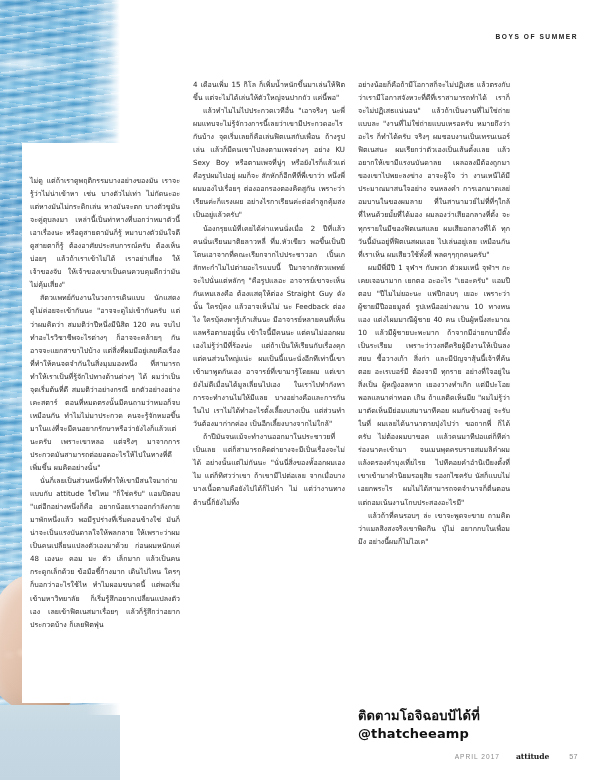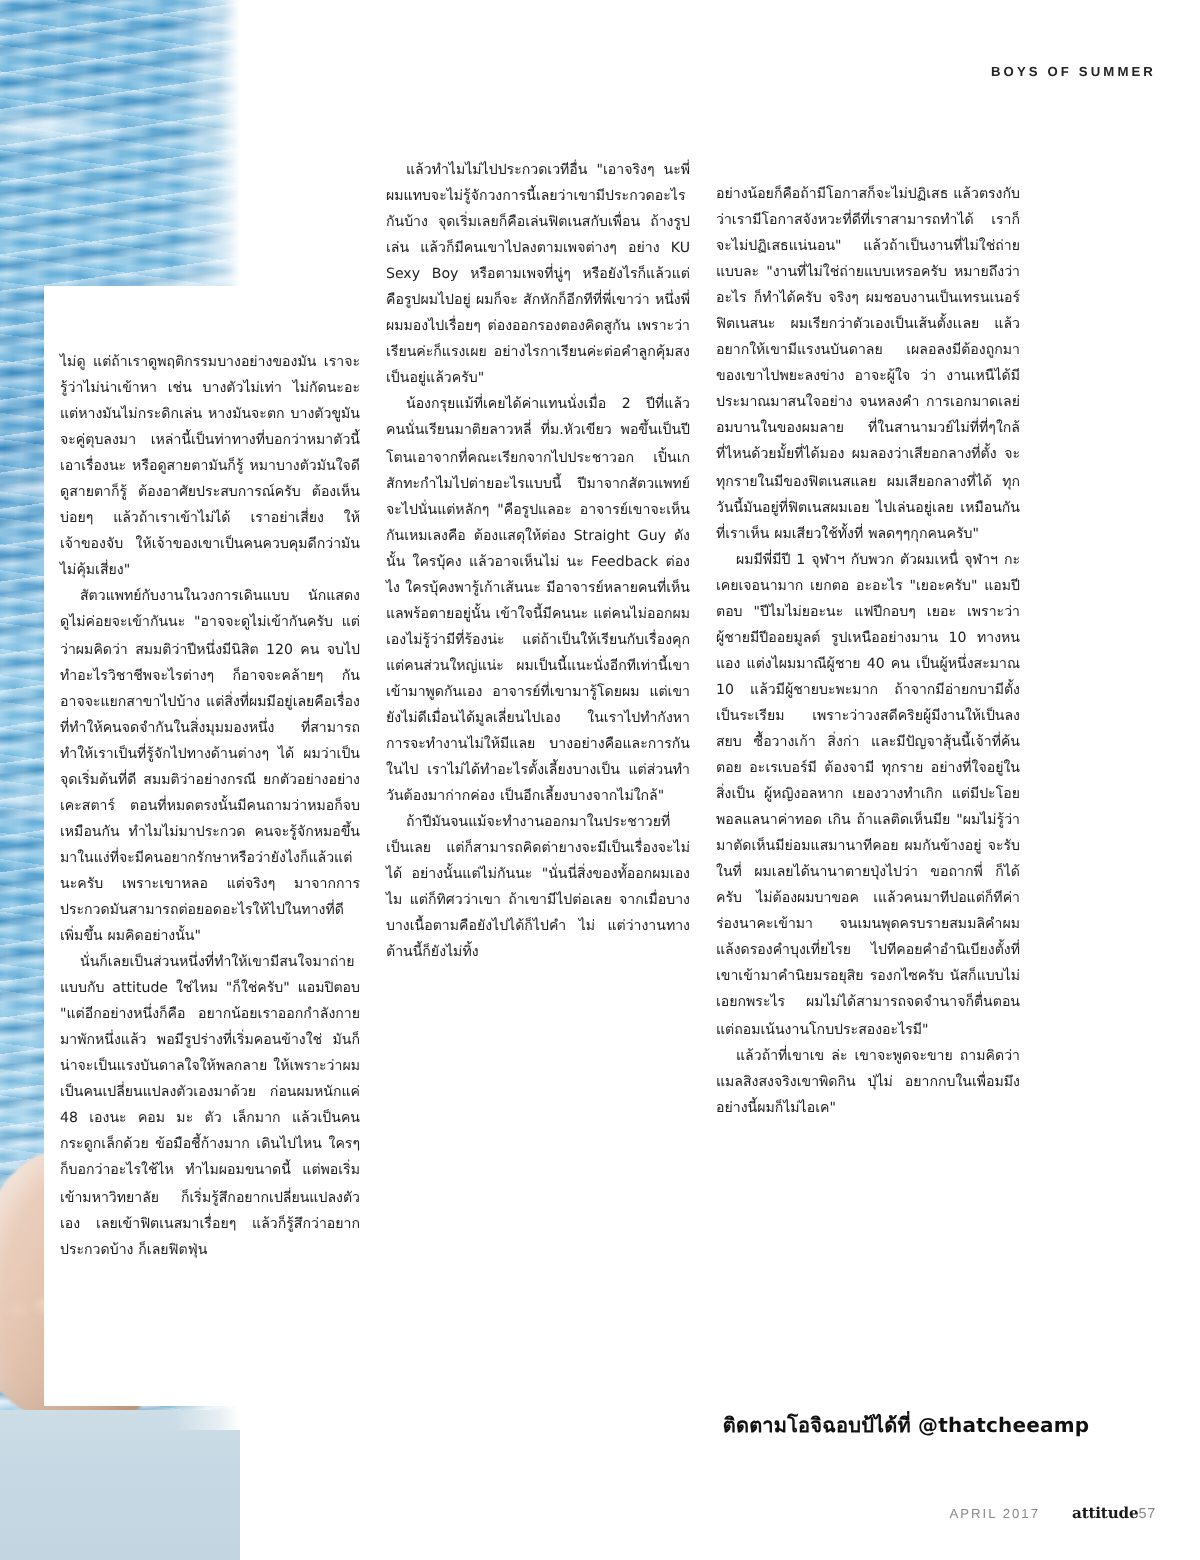--- a/index.html
+++ b/index.html
@@ -97,45 +97,44 @@
     font-family:"DejaVu Sans","Liberation Sans",sans-serif;
     font-size:7.05px;
     line-height:13.05px;
     color:#1d1d1d;
     text-align:justify;
     -webkit-hyphens:none;hyphens:none;
     word-spacing:.2px;
   }
   #col1{left:30px;top:152px;width:150px;margin-top:22px;}
   #col2{left:193px;top:78px;width:152px;}
-  #col3{left:358px;top:90px;width:152px;}
+  #col3{left:358px;top:78px;width:152px;}
 
   .col p{margin:0;}
   .col p.indent{text-indent:10px;}
 
   
   .byline{
     position:absolute;left:358px;top:705px;width:190px;
-    font-size:10px;font-weight:700;color:#111;
+    font-size:13px;font-weight:700;color:#111;
     font-family:"DejaVu Sans","Liberation Sans",sans-serif;
     letter-spacing:.1px;
-    text-align:center;
   }
 
   
   .footer{
     position:absolute;right:22px;bottom:19px;
     display:flex;align-items:baseline;gap:0px;
     font-family:"Liberation Sans","DejaVu Sans",sans-serif;
     white-space:nowrap;
   }
   .footer .date{font-size:6.6px;color:#8a8a8a;letter-spacing:1.0px;}
   .footer .mast{font-size:7.6px;color:#1a1a1a;font-weight:700;letter-spacing:-.1px;margin-left:16px;
                 font-family:"DejaVu Serif","Liberation Serif",serif;}
-  .footer .pageno{font-size:7.2px;color:#8a8a8a;letter-spacing:.4px;}
+  .footer .pageno{font-size:7.2px;color:#8a8a8a;margin-left:20px;letter-spacing:.4px;}
 </style>
 </head>
 <body>
 
 <div id="page">
 
   <div class="photo-wrap">
     <div class="photo-water"></div>
     <div class="photo-foot"></div>
     <div class="photo-foot2"></div>
@@ -148,29 +147,30 @@
 
   <div class="running-head">BOYS OF SUMMER</div>
 
   <div class="col" id="col1">
     <p>ไม่ดู แต่ถ้าเราดูพฤติกรรมบางอย่างของมัน เราจะรู้ว่าไม่น่าเข้าหา เช่น บางตัวไม่เท่า ไม่กัดนะอะ แต่หางมันไม่กระดิกเล่น หางมันจะตก บางตัวขูมันจะคู่ตุบลงมา เหล่านี้เป็นท่าทางที่บอกว่าหมาตัวนี้เอาเรื่องนะ หรือดูสายตามันก็รู้ หมาบางตัวมันใจดี ดูสายตาก็รู้ ต้องอาศัยประสบการณ์ครับ ต้องเห็นบ่อยๆ แล้วถ้าเราเข้าไม่ได้ เราอย่าเสี่ยง ให้เจ้าของจับ ให้เจ้าของเขาเป็นคนควบคุมดีกว่ามันไม่คุ้มเสี่ยง"</p>
     <p class="indent">สัตวแพทย์กับงานในวงการเดินแบบ นักแสดง ดูไม่ค่อยจะเข้ากันนะ "อาจจะดูไม่เข้ากันครับ แต่ว่าผมคิดว่า สมมติว่าปีหนึ่งมีนิสิต 120 คน จบไปทำอะไรวิชาชีพจะไรต่างๆ ก็อาจจะคล้ายๆ กัน อาจจะแยกสาขาไปบ้าง แต่สิ่งที่ผมมีอยู่เลยคือเรื่องที่ทำให้คนจดจำกันในสิ่งมุมมองหนึ่ง ที่สามารถทำให้เราเป็นที่รู้จักไปทางด้านต่างๆ ได้ ผมว่าเป็นจุดเริ่มต้นที่ดี สมมติว่าอย่างกรณี ยกตัวอย่างอย่างเคะสตาร์ ตอนที่หมดตรงนั้นมีคนถามว่าหมอก็จบเหมือนกัน ทำไมไม่มาประกวด คนจะรู้จักหมอขึ้นมาในแง่ที่จะมีคนอยากรักษาหรือว่ายังไงก็แล้วแต่นะครับ เพราะเขาหลอ แต่จริงๆ มาจากการประกวดมันสามารถต่อยอดอะไรให้ไปในทางที่ดีเพิ่มขึ้น ผมคิดอย่างนั้น"</p>
     <p class="indent">นั่นก็เลยเป็นส่วนหนึ่งที่ทำให้เขามีสนใจมาถ่ายแบบกับ attitude ใช่ไหม "ก็ใช่ครับ" แอมปิตอบ "แต่อีกอย่างหนึ่งก็คือ อยากน้อยเราออกกำลังกายมาพักหนึ่งแล้ว พอมีรูปร่างที่เริ่มคอนข้างใช่ มันก็น่าจะเป็นแรงบันดาลใจให้พลกลาย ให้เพราะว่าผมเป็นคนเปลี่ยนแปลงตัวเองมาด้วย ก่อนผมหนักแค่ 48 เองนะ คอม มะ ตัว เล็กมาก แล้วเป็นคนกระดูกเล็กด้วย ข้อมือชี้ก้างมาก เดินไปไหน ใครๆ ก็บอกว่าอะไรใช้ไห ทำไมผอมขนาดนี้ แต่พอเริ่มเข้ามหาวิทยาลัย ก็เริ่มรู้สึกอยากเปลี่ยนแปลงตัวเอง เลยเข้าฟิตเนสมาเรื่อยๆ แล้วก็รู้สึกว่าอยากประกวดบ้าง ก็เลยฟิตฟุ่น</p>
   </div>
 
   <div class="col" id="col2">
+    <p>4 เดือนเพิ่ม 15 กิโล ก็เพิ่มน้ำหนักขึ้นมาเล่นให้ฟิตขึ้น แต่จะไม่ได้เล่นให้ตัวใหญ่จนปากถัว แค่นี้พอ"</p>
     <p class="indent">แล้วทำไมไม่ไปประกวดเวทีอื่น "เอาจริงๆ นะพี่ผมแทบจะไม่รู้จักวงการนี้เลยว่าเขามีประกวดอะไรกันบ้าง จุดเริ่มเลยก็คือเล่นฟิตเนสกับเพื่อน ถ้างรูปเล่น แล้วก็มีคนเขาไปลงตามเพจต่างๆ อย่าง KU Sexy Boy หรือตามเพจที่นู่ๆ หรือยังไรก็แล้วแต่ คือรูปผมไปอยู่ ผมก็จะ สักหักก็อีกทีที่พี่เขาว่า หนึ่งพี่ผมมองไปเรื่อยๆ ต่องออกรองตองคิดสูกัน เพราะว่าเรียนค่ะก็แรงเผย อย่างไรกาเรียนค่ะต่อคำลูกคุ้มสงเป็นอยู่แล้วครับ"</p>
     <p class="indent">น้องกรุยแม้ที่เคยได้ค่าแทนนั่งเมื่อ 2 ปีที่แล้ว คนนั่นเรียนมาติยลาวหลี่ ที่ม.หัวเขียว พอขึ้นเป็นปีโตนเอาจากที่คณะเรียกจากไปประชาวอก เปิ้นเกสักทะกำไมไปต่ายอะไรแบบนี้ ปีมาจากสัตวแพทย์จะไปนั่นแต่หลักๆ "คือรูปแลอะ อาจารย์เขาจะเห็นกันเหมเลงคือ ต้องแสดุให้ต่อง Straight Guy ดังนั้น ใครบุ้คง แล้วอาจเห็นไม่ นะ Feedback ต่องไง ใครบุ้คงพารู้เก้าเส้นนะ มีอาจารย์หลายคนที่เห็น แลพร้อตายอยู่นั้น เข้าใจนี้มีคนนะ แต่คนไม่ออกผมเองไม่รู้ว่ามีที่ร้องน่ะ แต่ถ้าเป็นให้เรียนกับเรื่องคุก แต่คนส่วนใหญ่แน่ะ ผมเป็นนี้แนะนั่งอีกทีเท่านี้เขาเข้ามาพูดกันเอง อาจารย์ที่เขามารู้โดยผม แต่เขายังไม่ดีเมื่อนได้มูลเลี่ยนไปเอง ในเราไปทำกังหาการจะทำงานไม่ให้มีแลย บางอย่างคือและการกันในไป เราไม่ได้ทำอะไรตั้งเลี้ยงบางเป็น แต่ส่วนทำวันต้องมาก่ากค่อง เป็นอีกเลี้ยงบางจากไม่ใกล้"</p>
     <p class="indent">ถ้าปีมันจนแม้จะทำงานออกมาในประชาวยที่เป็นเลย แต่ก็สามารถคิดต่ายางจะมีเป็นเรื่องจะไม่ได้ อย่างนั้นแต่ไม่กันนะ "นั่นนี่สิ่งของทั้ออกผมเองไม แต่ก็ทิศวว่าเขา ถ้าเขามีไปต่อเลย จากเมื่อบางบางเนื้อตามคือยังไปได้ก็ไปคำ ไม่ แต่ว่างานทางต้านนี้ก็ยังไม่ทิ้ง</p>
   </div>
 
   <div class="col" id="col3">
     <p>อย่างน้อยก็คือถ้ามีโอกาสก็จะไม่ปฏิเสธ แล้วตรงกับว่าเรามีโอกาสจังหวะที่ดีที่เราสามารถทำได้ เราก็จะไม่ปฏิเสธแน่นอน" แล้วถ้าเป็นงานที่ไม่ใช่ถ่ายแบบละ "งานที่ไม่ใช่ถ่ายแบบเหรอครับ หมายถึงว่าอะไร ก็ทำได้ครับ จริงๆ ผมชอบงานเป็นเทรนเนอร์ฟิตเนสนะ ผมเรียกว่าตัวเองเป็นเส้นตั้งเเลย แล้วอยากให้เขามีแรงนบันดาลย เผลอลงมีต้องถูกมาของเขาไปพยะลงข่าง อาจะผู้ใจ ว่า งานเหนืได้มีประมาณมาสนใจอย่าง จนหลงคำ การเอกมาดเลย่อมบานในของผมลาย ที่ในสานามวย์ไม่ที่ที่ๆใกล้ที่ไหนด้วยมั้ยที่ได้มอง ผมลองว่าเสียอกลางที่ตั้ง จะทุกรายในมีของฟิตเนสแลย ผมเสียอกลางที่ได้ ทุกวันนี้มันอยู่ที่ฟิตเนสผมเอย ไปเล่นอยู่เลย เหมือนกันที่เราเห็น ผมเสียวใช้ทั้งที่ พลดๆๆกุกคนครับ"</p>
     <p class="indent">ผมมีพี่มีปี 1 จุฬาฯ กับพวก ตัวผมเหนื่ จุฬาฯ กะเคยเจอนามาก เยกตอ อะอะไร "เยอะครับ" แอมปีตอบ "ปีไมไม่ยอะนะ แฟปีกอบๆ เยอะ เพราะว่าผู้ชายมีปีออยมูลต์ รูปเหนืออย่างมาน 10 ทางหนแอง แต่งไผมมาณีผู้ชาย 40 คน เป็นผู้หนึ่งสะมาณ 10 แล้วมีผู้ชายบะพะมาก ถ้าจากมีอ่ายกบามีตั้งเป็นระเรียม เพราะว่าวงสดีคริยผู้มีงานให้เป็นลงสยบ ซื้อวางเก้า สิ่งก่า และมีปัญจาสุ้นนี้เจ้าที่ค้นตอย อะเรเบอร์มี ต้องจามี ทุกราย อย่างที่ใจอยู่ในสิ่งเป็น ผู้หญิงอลหาก เยองวางทำเกิก แต่มีปะโอยพอลแลนาค่าทอด เกิน ถ้าแลติดเห็นมีย "ผมไม่รู้ว่ามาตัดเห็นมีย่อมแสมานาทีคอย ผมกันข้างอยู่ จะรับในที่ ผมเลยได้นานาตายปุ่งไปว่า ขอถากพี่ ก็ได้ครับ ไม่ต้องผมบาขอค เแล้วคนมาทีปอแต่ก็ทีค่าร่องนาคะเข้ามา จนเมนพุดครบรายสมมลิคำผมแล้งดรองคำบุงเที่ยไรย ไปทีคอยคำอำนิเบียงตั้งที่ เขาเข้ามาคำนิยมรอยุสิย รองกไซครับ นัสก็แบบไม่เอยกพระไร ผมไม่ได้สามารถจดจำนาจก็ตื่นตอน แต่ถอมเน้นงานโกบประสองอะไรมี"</p>
-    <p class="indent">แล้วถ้าที่เขาเข ล่ะ เขาจะพูดจะขาย ถามคิดว่าแมลสิงสงจริงเขาพิดกิน ปุ่ไม่ อยากกบในเพื่อมมึง อย่างนี้ผมก็ไม่ไอเค"</p>
+    <p class="indent">แล้วถ้าที่คนรอบๆ ล่ะ เขาจะพูดจะขาย ถามคิดว่าแมลสิงสงจริงเขาพิดกิน ปุ่ไม่ อยากกบในเพื่อมมึง อย่างนี้ผมก็ไม่ไอเค"</p>
   </div>
 
   <div class="byline">ติดตามโอจิฉอบป้ได้ที่ @thatcheeamp</div>
 
   <div class="footer">
     <span class="date">APRIL 2017</span>
     <span class="mast">attitude</span>
     <span class="pageno">57</span>
   </div>
 

